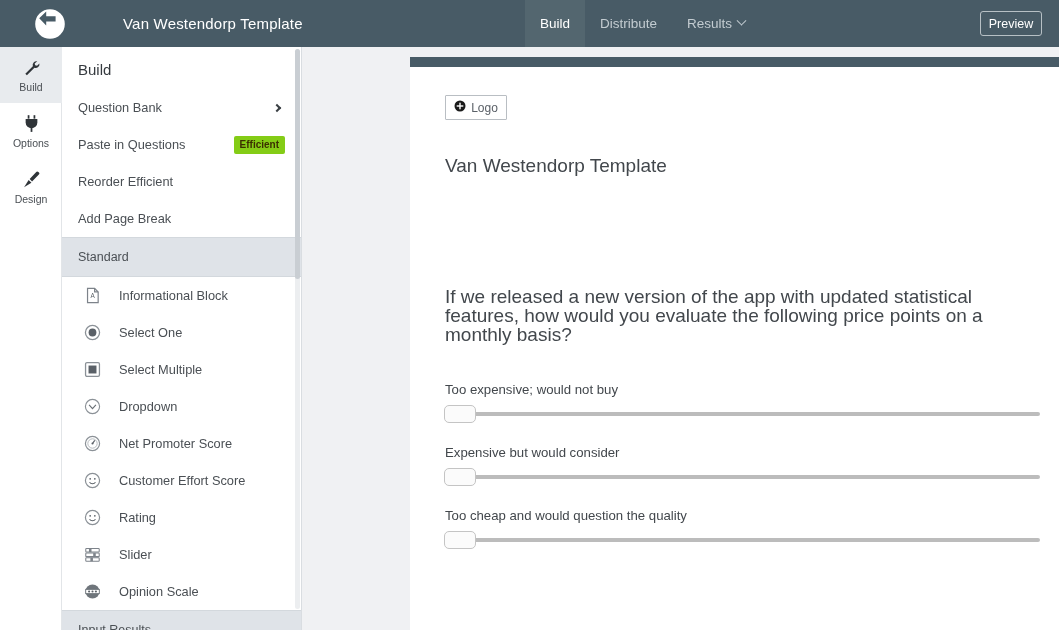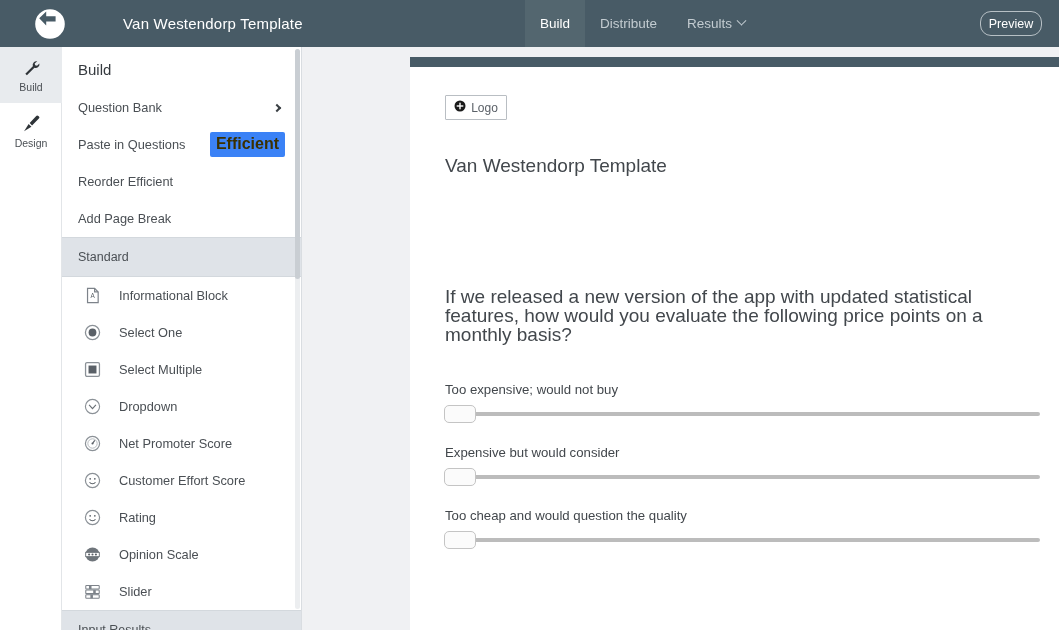--- a/index.html
+++ b/index.html
@@ -51,21 +51,21 @@
     margin-left: 6px;
     width: 7px; height: 7px;
     border-right: 1.6px solid #c3ccd1;
     border-bottom: 1.6px solid #c3ccd1;
     transform: rotate(45deg) translate(-2px,-2px);
   }
   .preview-btn {
     position: absolute; right: 17px; top: 11px;
     width: 62px; height: 25px;
     border: 1px solid #b7c0c5;
-    border-radius: 11px;
+    border-radius: 3px;
     color: #ffffff;
     font-size: 12.5px;
     display: flex; align-items: center; justify-content: center;
     cursor: pointer;
     background: transparent;
   }
 
   
   .rail {
     position: absolute; left: 0; top: 47px;
@@ -106,23 +106,23 @@
   }
   .panel-row .grow { flex: 1; }
   .chev-right {
     width: 6px; height: 6px;
     border-right: 2px solid #3a3f44;
     border-top: 2px solid #3a3f44;
     transform: rotate(45deg);
     margin-right: 9px;
   }
   .badge {
-    background: #3b82f6;
+    background: #84cc16;
     color: #3b3000;
-    font-size: 16px;
+    font-size: 10px;
     padding: 3px 6px 4px 6px;
     border-radius: 2px;
     font-weight: bold;
     margin-right: 4px;
   }
   .section-head {
     height: 40px;
     background: #dfe3e8;
     border-top: 1px solid #d3d8dd;
     border-bottom: 1px solid #d3d8dd;
@@ -245,20 +245,31 @@
     <span class="rail-icon">
       <svg width="19" height="19" viewBox="0 0 24 24">
         <path d="M19.3 4.1a4.9 4.9 0 0 0-5.6 6.3L4.2 19.9l2 2 9.5-9.5a4.9 4.9 0 0 0 6.3-5.6l-3 3-2.4-.6-.6-2.4z" fill="#2f3438"></path>
       </svg>
     </span>
     <span class="rail-label">Build</span>
   </div>
   <div class="rail-item">
     <span class="rail-icon">
       <svg width="19" height="19" viewBox="0 0 24 24">
+        <rect x="7.2" y="1.5" width="2.2" height="4.4" fill="#2f3438"></rect>
+        <rect x="14.6" y="1.5" width="2.2" height="4.4" fill="#2f3438"></rect>
+        <path d="M4.6 6.4h14.8v4.2a7.4 7.4 0 0 1-7.4 7.4 7.4 7.4 0 0 1-7.4-7.4z" fill="#2f3438"></path>
+        <rect x="10.9" y="17.6" width="2.2" height="5" fill="#2f3438"></rect>
+      </svg>
+    </span>
+    <span class="rail-label">Options</span>
+  </div>
+  <div class="rail-item">
+    <span class="rail-icon">
+      <svg width="19" height="19" viewBox="0 0 24 24">
         <path d="M20.7 2.6a2.2 2.2 0 0 0-3 .2l-8 8.6 3 3 8.3-8.3a2.2 2.2 0 0 0-.3-3.5z" fill="#2f3438"></path>
         <path d="M8.4 12.7 2.6 21.8l9.3-5.6z" fill="#2f3438"></path>
       </svg>
     </span>
     <span class="rail-label">Design</span>
   </div>
 </div>
 
 <div class="panel">
   <div class="panel-title">Build</div>
@@ -353,48 +364,48 @@
   <div class="qtype">
     <span class="qicon">
       <svg width="17" height="17" viewBox="0 0 24 24">
         <circle cx="12" cy="12" r="10" fill="none" stroke="#8b9197" stroke-width="1.7"></circle>
         <circle cx="8.7" cy="9.6" r="1.2" fill="#5a6067"></circle>
         <circle cx="15.3" cy="9.6" r="1.2" fill="#5a6067"></circle>
         <path d="M7.8 14.4a5.2 5.2 0 0 0 8.4 0" fill="none" stroke="#5a6067" stroke-width="1.5"></path>
       </svg>
     </span>
     <span>Rating</span>
+  </div>
+
+  <div class="qtype">
+    <span class="qicon">
+      <svg width="17" height="17" viewBox="0 0 24 24">
+        <rect x="2.5" y="3.5" width="19" height="5" rx="1" fill="none" stroke="#7d838a" stroke-width="1.5"></rect>
+        <rect x="7" y="3.5" width="3.6" height="5" fill="#7d838a"></rect>
+        <rect x="2.5" y="10" width="19" height="5" rx="1" fill="none" stroke="#7d838a" stroke-width="1.5"></rect>
+        <rect x="13" y="10" width="3.6" height="5" fill="#7d838a"></rect>
+        <rect x="2.5" y="16.5" width="19" height="5" rx="1" fill="none" stroke="#7d838a" stroke-width="1.5"></rect>
+        <rect x="9" y="16.5" width="3.6" height="5" fill="#7d838a"></rect>
+      </svg>
+    </span>
+    <span>Slider</span>
   </div>
 
   <div class="qtype">
     <span class="qicon">
       <svg width="17" height="17" viewBox="0 0 24 24">
         <circle cx="12" cy="12" r="10" fill="#6f757b"></circle>
         <rect x="2" y="9" width="20" height="6" fill="#ffffff"></rect>
         <rect x="2.4" y="9" width="19.2" height="6" fill="none" stroke="#6f757b" stroke-width="1.3"></rect>
         <circle cx="7.2" cy="12" r="1.5" fill="#5a6067"></circle>
         <circle cx="12" cy="12" r="1.5" fill="#5a6067"></circle>
         <circle cx="16.8" cy="12" r="1.5" fill="#5a6067"></circle>
       </svg>
     </span>
     <span>Opinion Scale</span>
-  </div>
-
-  <div class="qtype">
-    <span class="qicon">
-      <svg width="17" height="17" viewBox="0 0 24 24">
-        <rect x="2.5" y="3.5" width="19" height="5" rx="1" fill="none" stroke="#7d838a" stroke-width="1.5"></rect>
-        <rect x="7" y="3.5" width="3.6" height="5" fill="#7d838a"></rect>
-        <rect x="2.5" y="10" width="19" height="5" rx="1" fill="none" stroke="#7d838a" stroke-width="1.5"></rect>
-        <rect x="13" y="10" width="3.6" height="5" fill="#7d838a"></rect>
-        <rect x="2.5" y="16.5" width="19" height="5" rx="1" fill="none" stroke="#7d838a" stroke-width="1.5"></rect>
-        <rect x="9" y="16.5" width="3.6" height="5" fill="#7d838a"></rect>
-      </svg>
-    </span>
-    <span>Slider</span>
   </div>
 
   <div class="section-head">
     <span>Input Results</span>
   </div>
 
   <div class="panel-scrollbar"></div>
   <div class="panel-scrollthumb"></div>
 </div>
 

